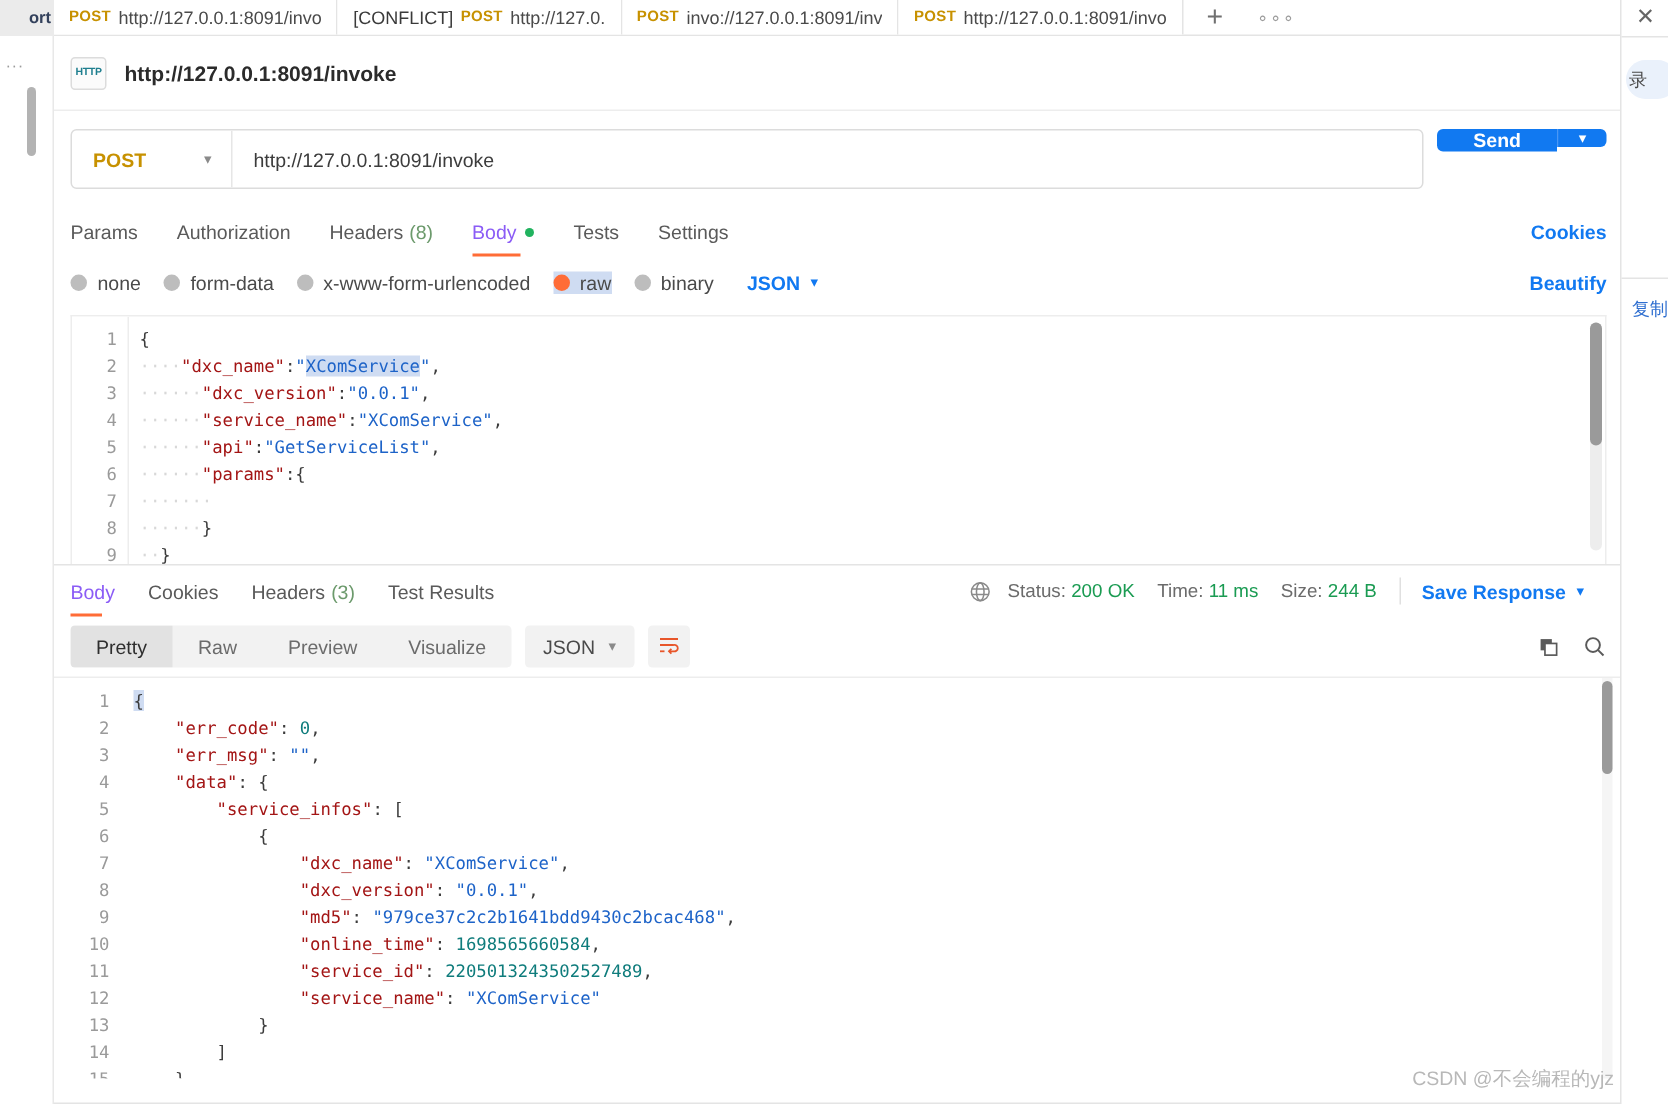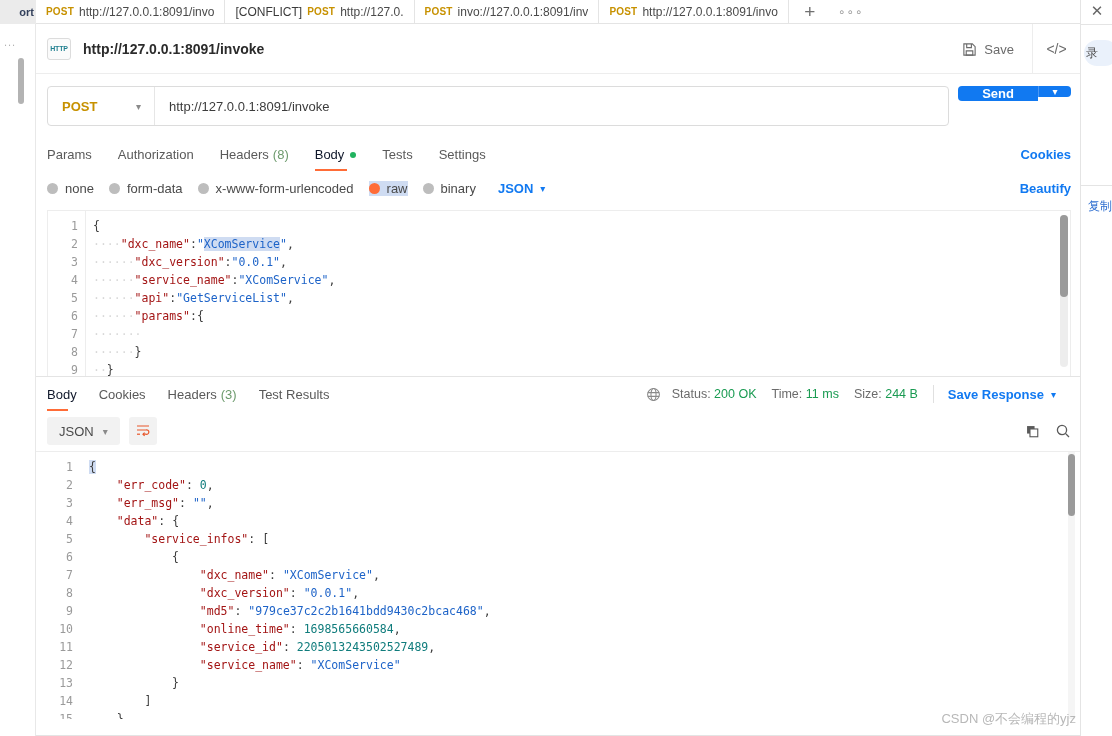--- a/index.html
+++ b/index.html
@@ -292,21 +292,21 @@
   }
   .rtab {
     position: relative;
     font-size: 13px;
     color: #5a5a5a;
     cursor: pointer;
     height: 33px;
     display: flex; align-items: center;
     white-space: nowrap;
   }
-  .rtab.active { color: #0f172a; }
+  .rtab.active { color: #8b5cf6; }
   .rtab.active::after {
     content: "";
     position: absolute;
     left: 0; right: 9px; bottom: 0;
     height: 2px;
     background: #ff6c37;
   }
   .rtab .dot {
     display: inline-block;
     width: 6px; height: 6px;
@@ -579,35 +579,20 @@
     <div class="tab-more">∘∘∘</div>
   </div>
 
   <div class="main">
 
     <div class="req-head">
       <div class="http-icon">
         <span>HTTP</span>
       </div>
       <div class="req-title">http://127.0.0.1:8091/invoke</div>
-      <div class="req-head-right">
-        <div class="save-btn">
-          <span class="save-icon">
-            <svg width="15" height="15" viewBox="0 0 16 16" fill="none" stroke="#6b6b6b" stroke-width="1.2">
-              <path d="M2 2h9l3 3v9H2z"></path>
-              <path d="M5 2v4h5V2"></path>
-              <path d="M4.5 9.5h7v4.5h-7z"></path>
-            </svg>
-          </span>
-          <span>Save</span>
-        </div>
-        <div class="code-btn">
-          <span>&lt;/&gt;</span>
-        </div>
-      </div>
     </div>
 
     <div class="url-row">
       <div class="url-box">
         <div class="method-sel">
           <span>POST</span>
           <span class="chev">▾</span>
         </div>
         <input class="url-input" type="text" value="http://127.0.0.1:8091/invoke" style="">
       </div>
@@ -724,20 +709,26 @@
           <span class="meta-item"><span>Size:</span> <span class="meta-val">244 B</span></span>
           <span class="meta-sep"></span>
           <span class="save-resp">
             <span>Save Response</span>
             <span class="chev" style="color:#1179f1">▾</span>
           </span>
         </div>
       </div>
 
       <div class="resp-toolbar">
+        <div class="seg">
+          <div class="seg-item active">Pretty</div>
+          <div class="seg-item">Raw</div>
+          <div class="seg-item">Preview</div>
+          <div class="seg-item">Visualize</div>
+        </div>
         <div class="fmt-sel">
           <span>JSON</span>
           <span class="chev">▾</span>
         </div>
         <div class="wrap-btn">
           <span>
             <svg width="16" height="16" viewBox="0 0 16 16" fill="none" stroke="#e8562a" stroke-width="1.2">
               <path d="M2 4h12M2 8h9a2.2 2.2 0 1 1 0 4.2H8"></path>
               <path d="M9.6 10.6 8 12.2l1.6 1.6"></path>
               <path d="M2 12.2h3"></path>

